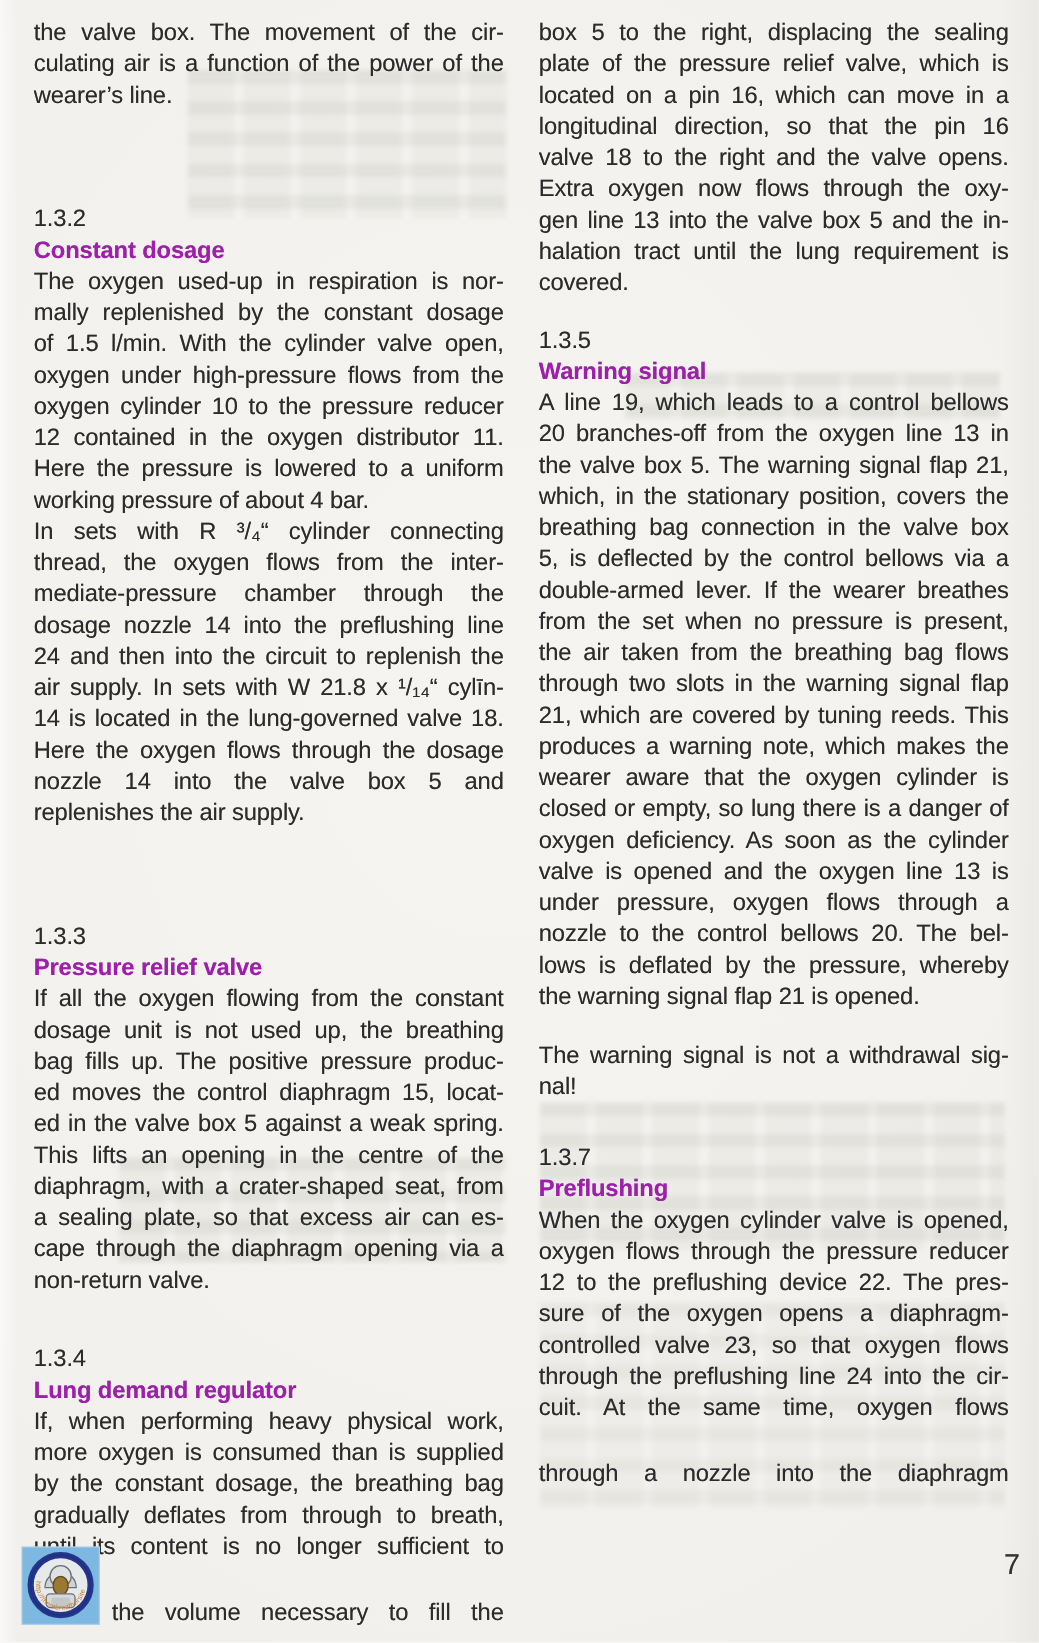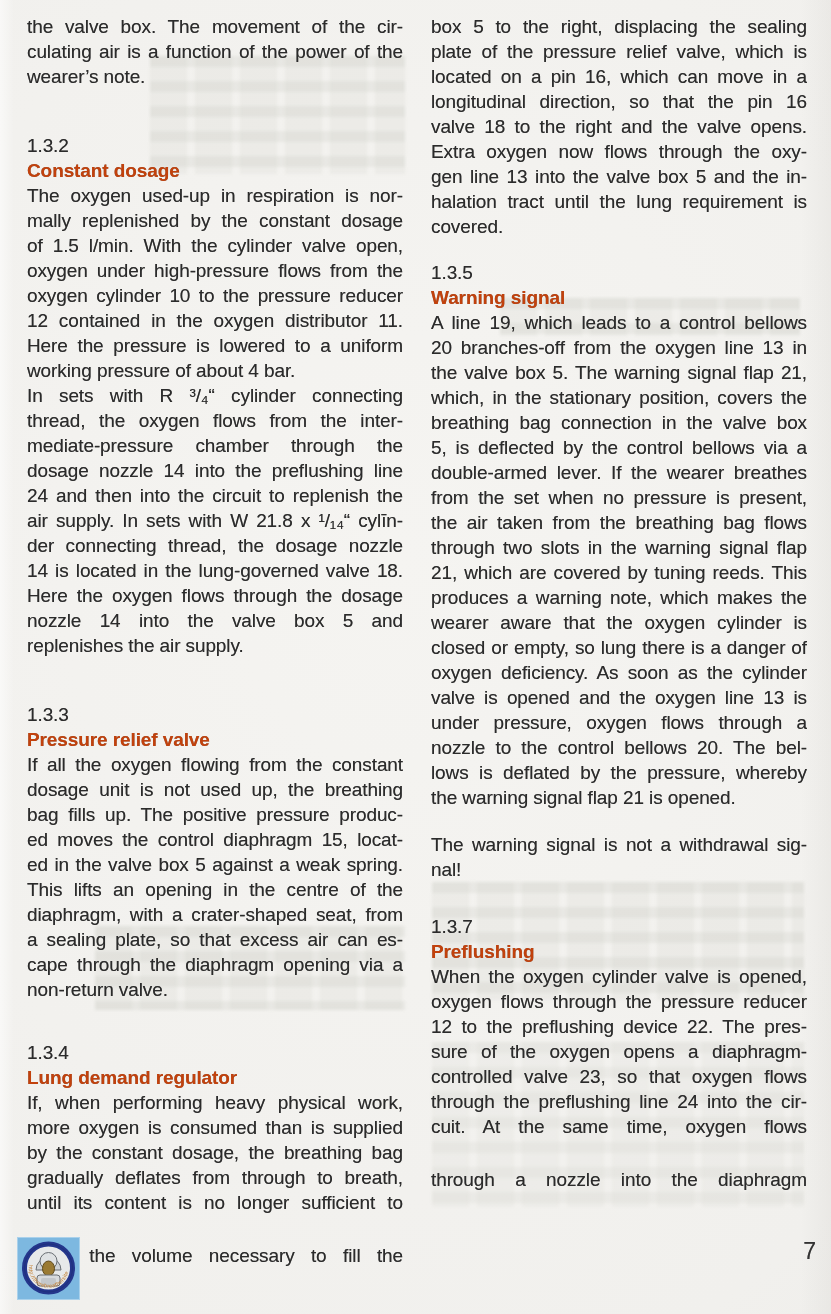--- a/index.html
+++ b/index.html
@@ -35,29 +35,29 @@
     line-height: 25px;
     overflow: hidden;
     text-align: justify;
     text-align-last: justify;
     white-space: nowrap;
     text-shadow: 0 0 0.5px rgba(43,43,43,0.55);
   }
   .para .line:last-child { text-align-last: left; }
   .para.cont .line:last-child { text-align-last: justify; margin-top: 28px; }
 
-  .section { margin-top: 44px; }
+  .section { margin-top: 74px; }
   .section.tight { margin-top: 38px; }
   .col-right .section.first { margin-top: 21px; }
   .col-right .section.last { margin-top: 32px; }
   .sec-num, .sec-title {
     height: 25px; line-height: 25px;
     text-shadow: 0 0 0.5px rgba(43,43,43,0.55);
   }
-  .sec-title { font-weight: bold; color: #c2410c; }
+  .sec-title { font-weight: bold; color: #a21caf; }
   .para + .para.gap { margin-top: 22px; }
 
   
   .ghost {
     position: absolute;
     z-index: 1;
     filter: blur(1.6px);
     opacity: 0.5;
     background:
       repeating-linear-gradient(90deg, rgba(151,154,140,0.16) 0 37px, rgba(0,0,0,0) 37px 45px),
@@ -93,21 +93,21 @@
   <div class="ghost ghost-1"></div>
   <div class="ghost ghost-2"></div>
   <div class="ghost ghost-3"></div>
   <div class="ghost ghost-4"></div>
   <div class="ghost ghost-5"></div>
 
   <div class="col col-left">
     <div class="para">
         <div class="line">the valve box. The movement of the cir-</div>
         <div class="line">culating air is a function of the power of the</div>
-        <div class="line">wearer’s note.</div>
+        <div class="line">wearer’s line.</div>
       </div>
 
     <div class="section">
       <div class="sec-num">1.3.2</div>
       <div class="sec-title">Constant dosage</div>
       <div class="para">
           <div class="line">The oxygen used-up in respiration is nor-</div>
           <div class="line">mally replenished by the constant dosage</div>
           <div class="line">of 1.5 l/min. With the cylinder valve open,</div>
           <div class="line">oxygen under high-pressure flows from the</div>
@@ -116,21 +116,20 @@
           <div class="line">Here the pressure is lowered to a uniform</div>
           <div class="line">working pressure of about 4 bar.</div>
         </div>
       <div class="para">
           <div class="line">In sets with R ³/₄“ cylinder connecting</div>
           <div class="line">thread, the oxygen flows from the inter-</div>
           <div class="line">mediate-pressure chamber through the</div>
           <div class="line">dosage nozzle 14 into the preflushing line</div>
           <div class="line">24 and then into the circuit to replenish the</div>
           <div class="line">air supply. In sets with W 21.8 x ¹/₁₄“ cylīn-</div>
-          <div class="line">der connecting thread, the dosage nozzle</div>
           <div class="line">14 is located in the lung-governed valve 18.</div>
           <div class="line">Here the oxygen flows through the dosage</div>
           <div class="line">nozzle 14 into the valve box 5 and</div>
           <div class="line">replenishes the air supply.</div>
         </div>
     </div>
 
     <div class="section">
       <div class="sec-num">1.3.3</div>
       <div class="sec-title">Pressure relief valve</div>

